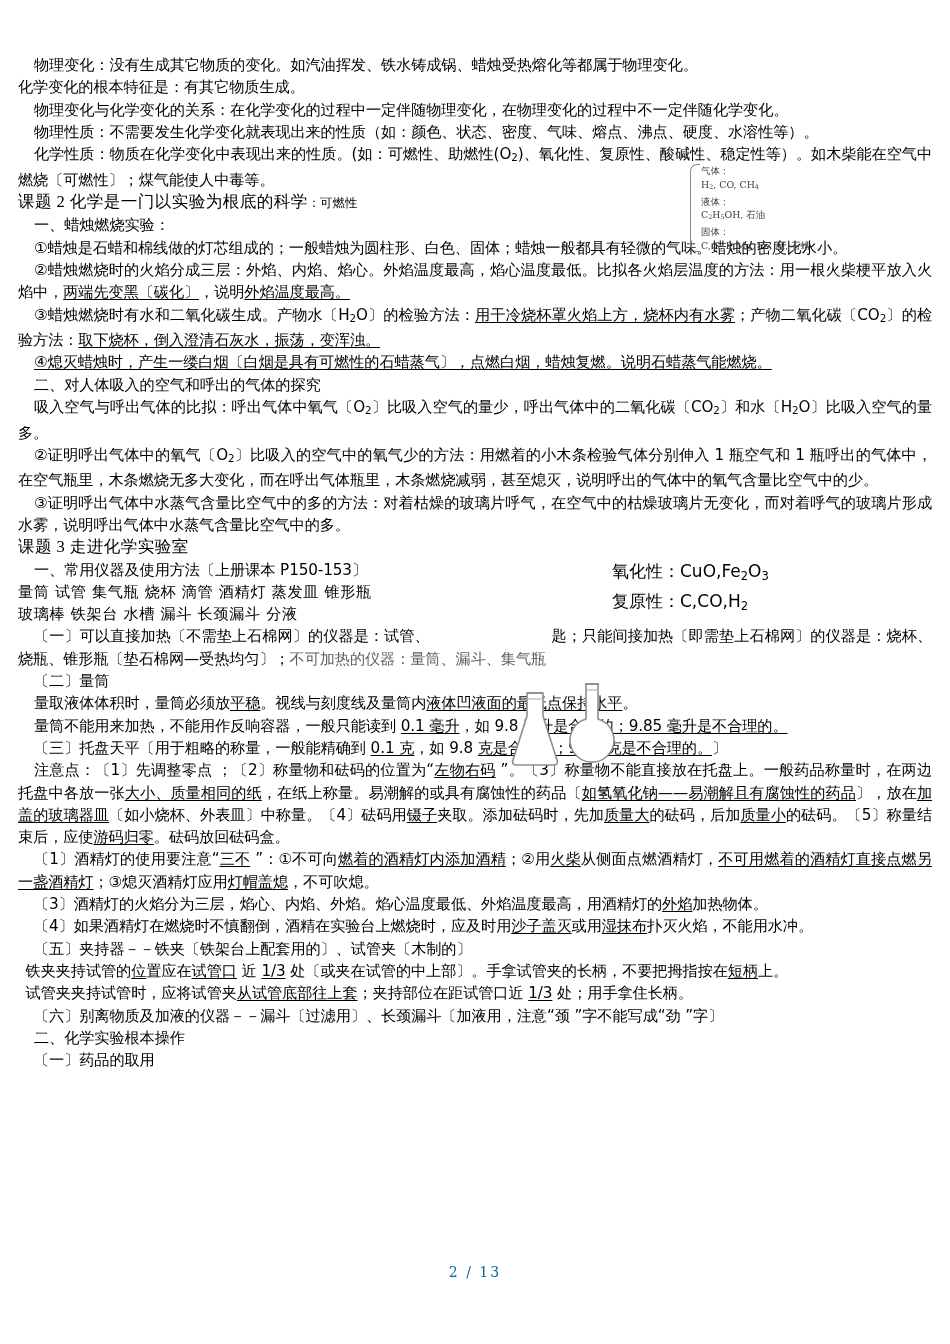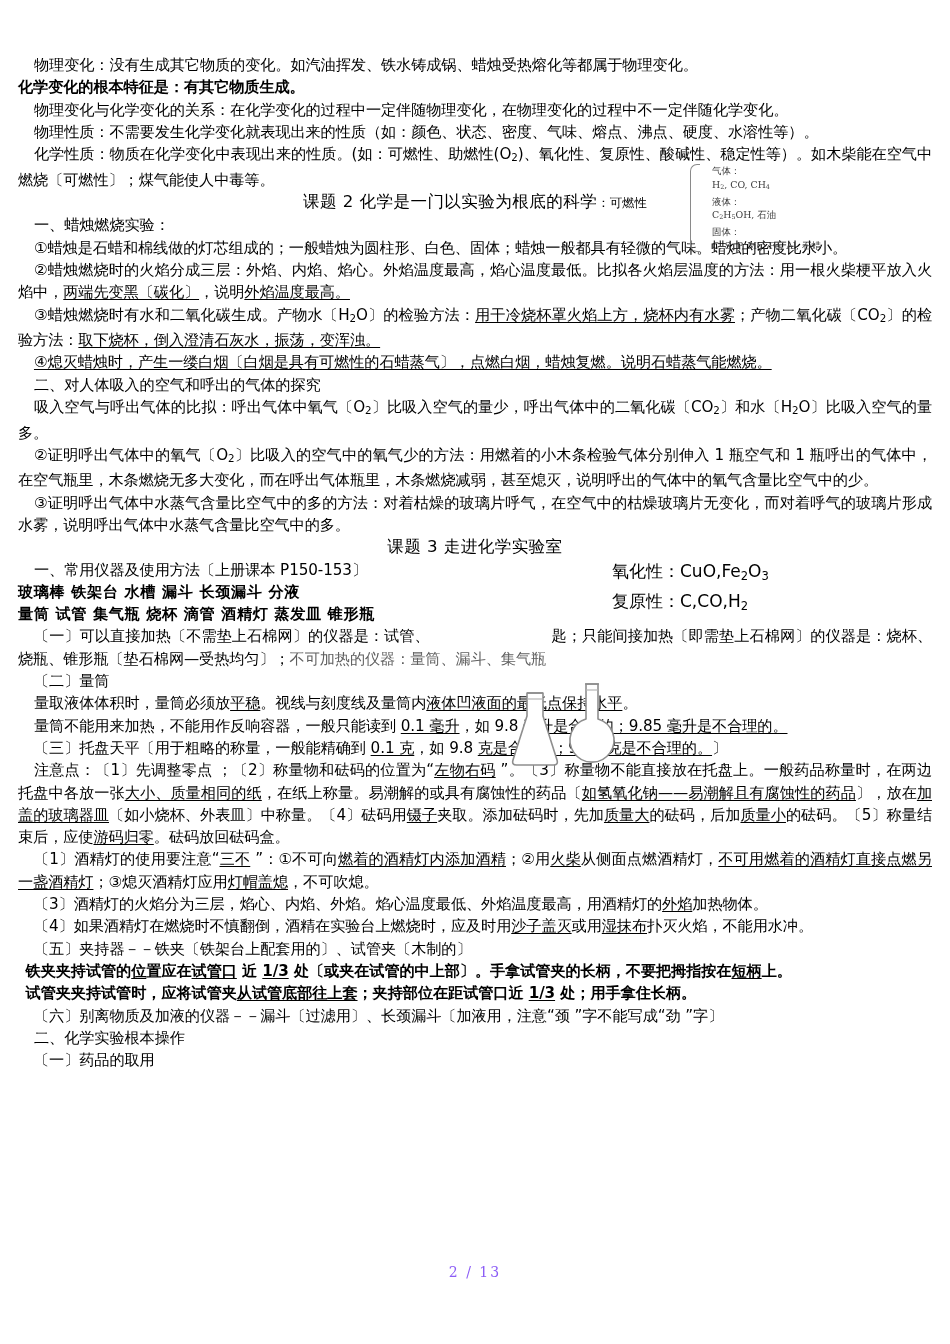--- a/index.html
+++ b/index.html
@@ -28,44 +28,45 @@
     line-height: 22.3px;
     letter-spacing: -0.1px;
     text-align: justify;
     text-justify: inter-character;
   }
   .p {
     margin: 0;
     text-indent: 1.05em;
     white-space: normal;
   }
-  .p.noind { text-indent: 0; font-weight: bold; }
+  .p.noind { text-indent: 0; }
   .ctr {
     margin: 0;
-    text-align: center;
+    text-align: left;
     text-indent: 0;
+    font-family: Liberation Serif, serif;
   }
   .title {
     font-size: 16.6px;
     letter-spacing: 0.4px;
   }
   .u { text-decoration: underline; text-underline-offset: 1.5px; }
   sub {
     font-size: 0.68em;
     vertical-align: -0.22em;
   }
 
   
   .annot-gas {
     position: absolute;
     left: 690px;
     top: 164px;
     display: flex;
     align-items: stretch;
-    gap: 12px;
+    gap: 1px;
     font-size: 9.4px;
     line-height: 13.6px;
     color: #3a3a3a;
     font-family: "DejaVu Serif", "Liberation Serif", serif;
     white-space: nowrap;
   }
   .brace {
     width: 9px;
     border: 1px solid #8a8a8a;
     border-right: none;
@@ -105,21 +106,21 @@
   .faded { color: #5f5f5f; }
 
   .footer {
     position: absolute;
     left: 0;
     right: 0;
     top: 1264px;
     text-align: center;
     font-size: 14px;
     font-family: "DejaVu Serif", "Liberation Serif", serif;
-    color: #8b5cf6;
+    color: #0369a1;
     letter-spacing: 2px;
   }
 </style>
 </head>
 <body>
 
 <div id="page">
 
   <div class="doc">
 
@@ -153,23 +154,23 @@
 
 
     <p class="p">②证明呼出气体中的氧气〔O<sub>2</sub>〕比吸入的空气中的氧气少的方法：用燃着的小木条检验气体分别伸入 1 瓶空气和 1 瓶呼出的气体中，在空气瓶里，木条燃烧无多大变化，而在呼出气体瓶里，木条燃烧减弱，甚至熄灭，说明呼出的气体中的氧气含量比空气中的少。</p>
 
     <p class="p">③证明呼出气体中水蒸气含量比空气中的多的方法：对着枯燥的玻璃片呼气，在空气中的枯燥玻璃片无变化，而对着呼气的玻璃片形成水雾，说明呼出气体中水蒸气含量比空气中的多。</p>
 
     <p class="ctr title">课题 3  走进化学实验室</p>
 
     <p class="p">一、常用仪器及使用方法〔上册课本 P150-153〕</p>
 
+    <p class="p noind" style="text-align:left;letter-spacing:0.6px">量筒  试管  集气瓶  烧杯    滴管  酒精灯  蒸发皿  锥形瓶</p>
+
     <p class="p noind" style="text-align:left;letter-spacing:0.6px">玻璃棒  铁架台      水槽          漏斗        长颈漏斗    分液</p>
-
-    <p class="p noind" style="text-align:left;letter-spacing:0.6px">量筒  试管  集气瓶  烧杯    滴管  酒精灯  蒸发皿  锥形瓶</p>
 
     <p class="p"><span>〔一〕可以直接加热〔不需垫上石棉网〕的仪器是：试管、</span><span style="color:#ffffff">　　　　　　　　</span><span>匙；只能间接加热〔即需垫上石棉网〕的仪器是：烧杯、烧瓶、锥形瓶〔垫石棉网—受热均匀〕；</span><span class="faded">不可加热的仪器：量筒、漏斗、集气瓶</span></p>
 
     <p class="p">〔二〕量筒</p>
 
     <p class="p"><span>量取液体体积时，量筒必须放</span><span class="u">平稳</span><span>。视线与刻度线及量筒内</span><span class="u">液体凹液面的最低点保持水平</span><span>。</span></p>
 
     <p class="p"><span>量筒不能用来加热，不能用作反响容器，一般只能读到 </span><span class="u">0.1 毫升</span><span>，如 9.8 </span><span class="u">毫升是合理的；9.85 毫升是不合理的。</span></p>
 
     <p class="p"><span>〔三〕托盘天平〔用于粗略的称量，一般能精确到 </span><span class="u">0.1 克</span><span>，如 9.8 </span><span class="u">克是合理的；9.85 克是不合理的。</span><span>〕</span></p>

